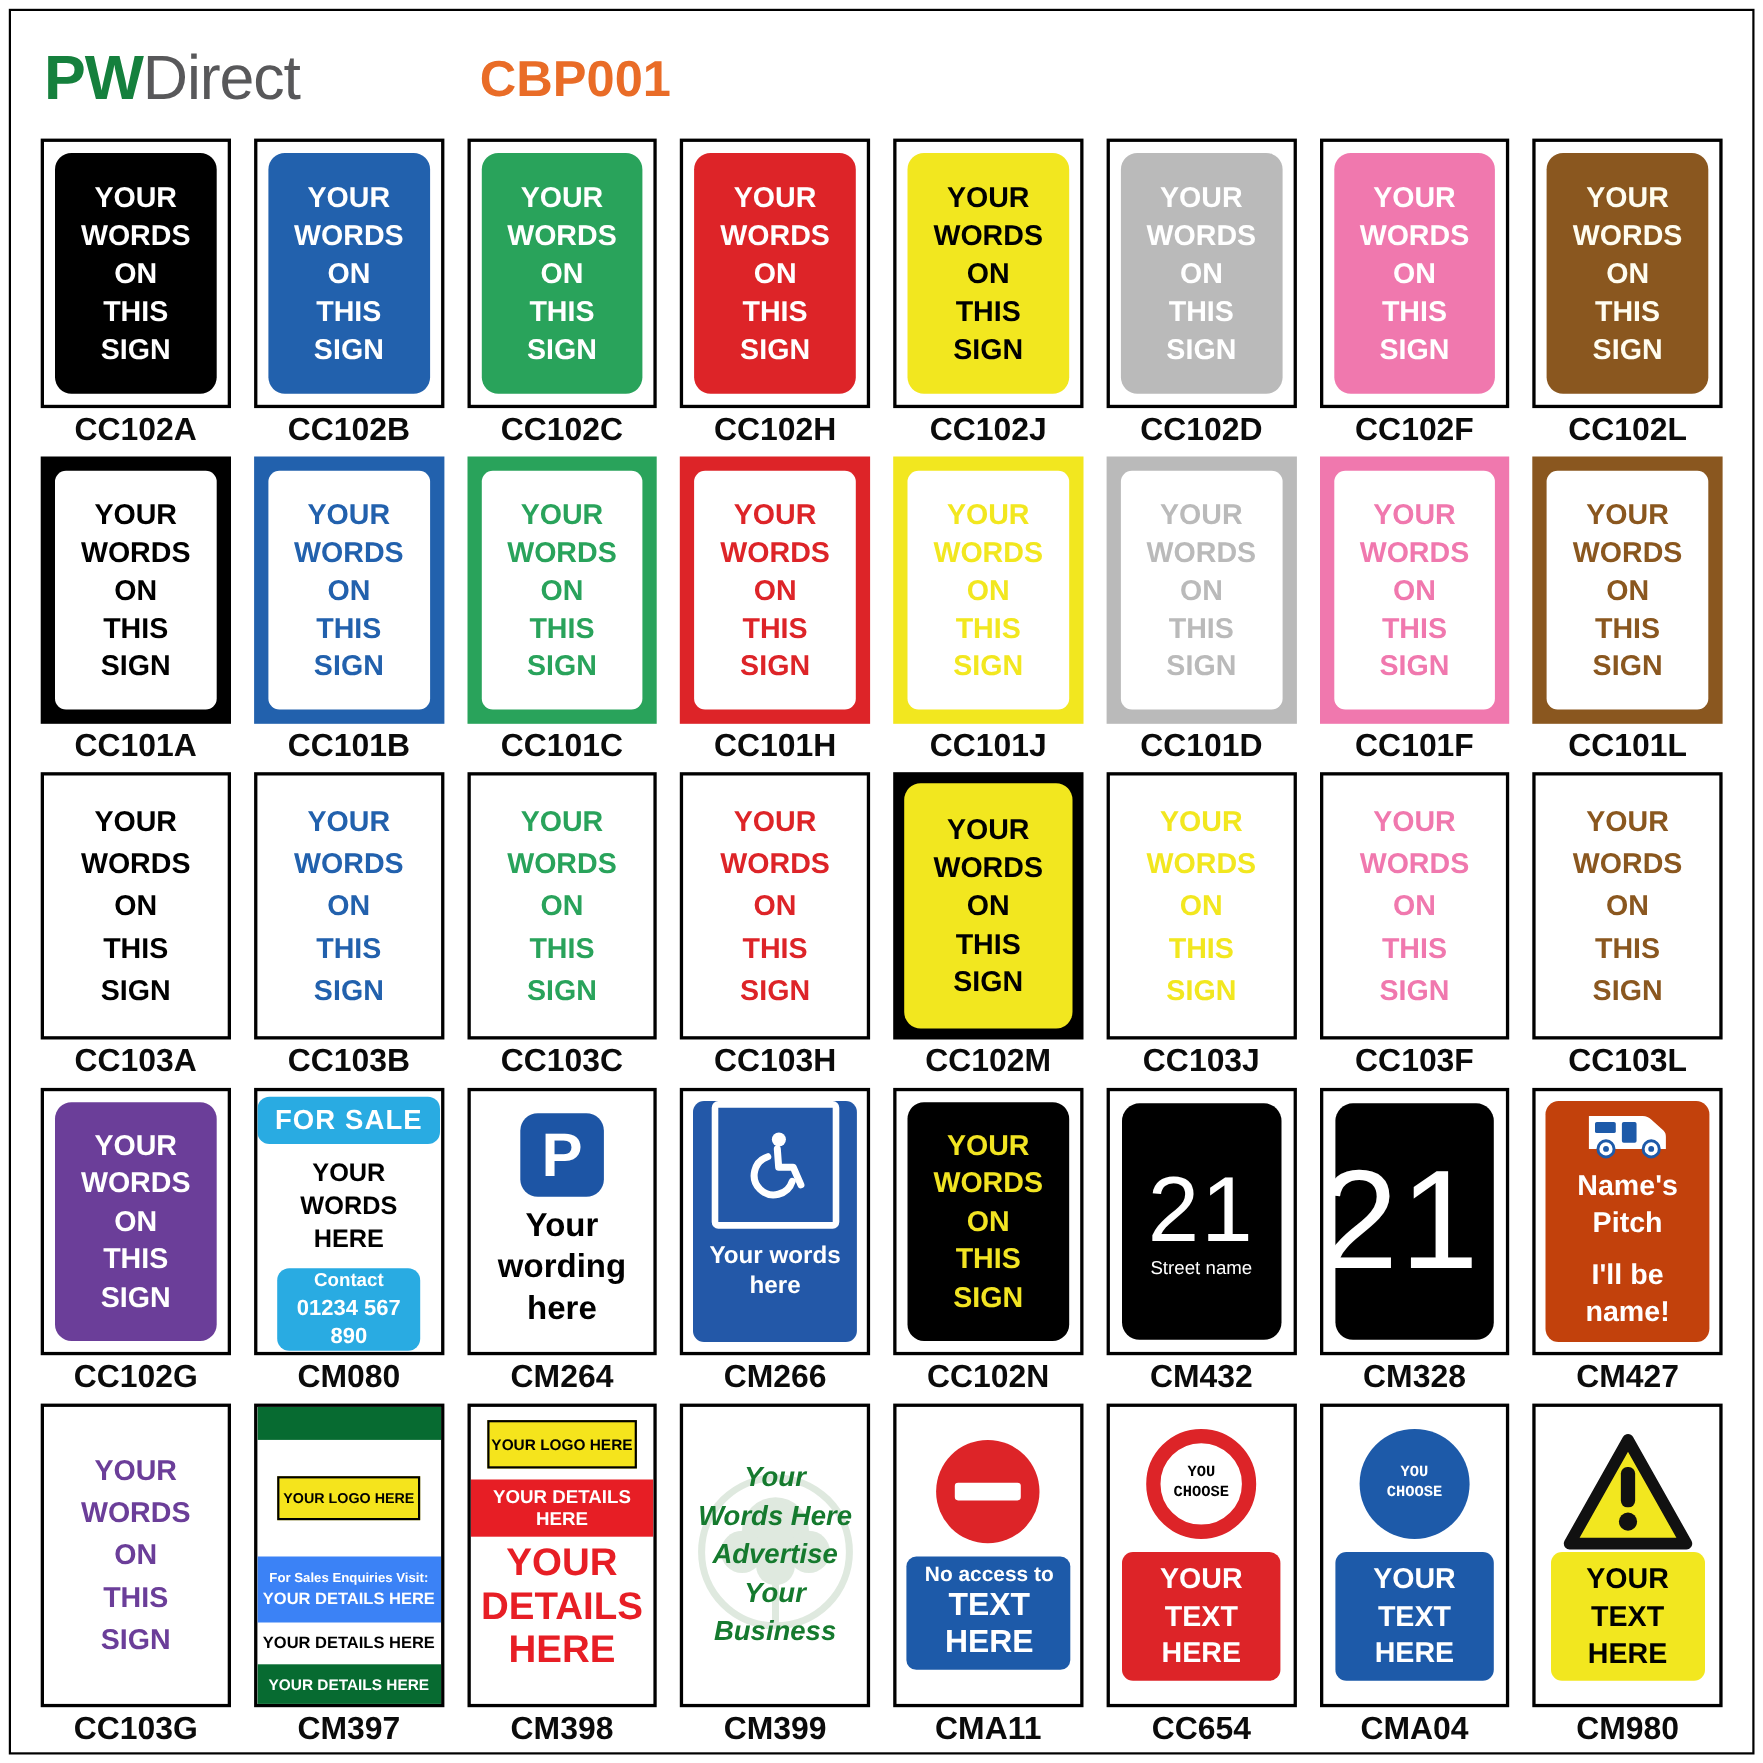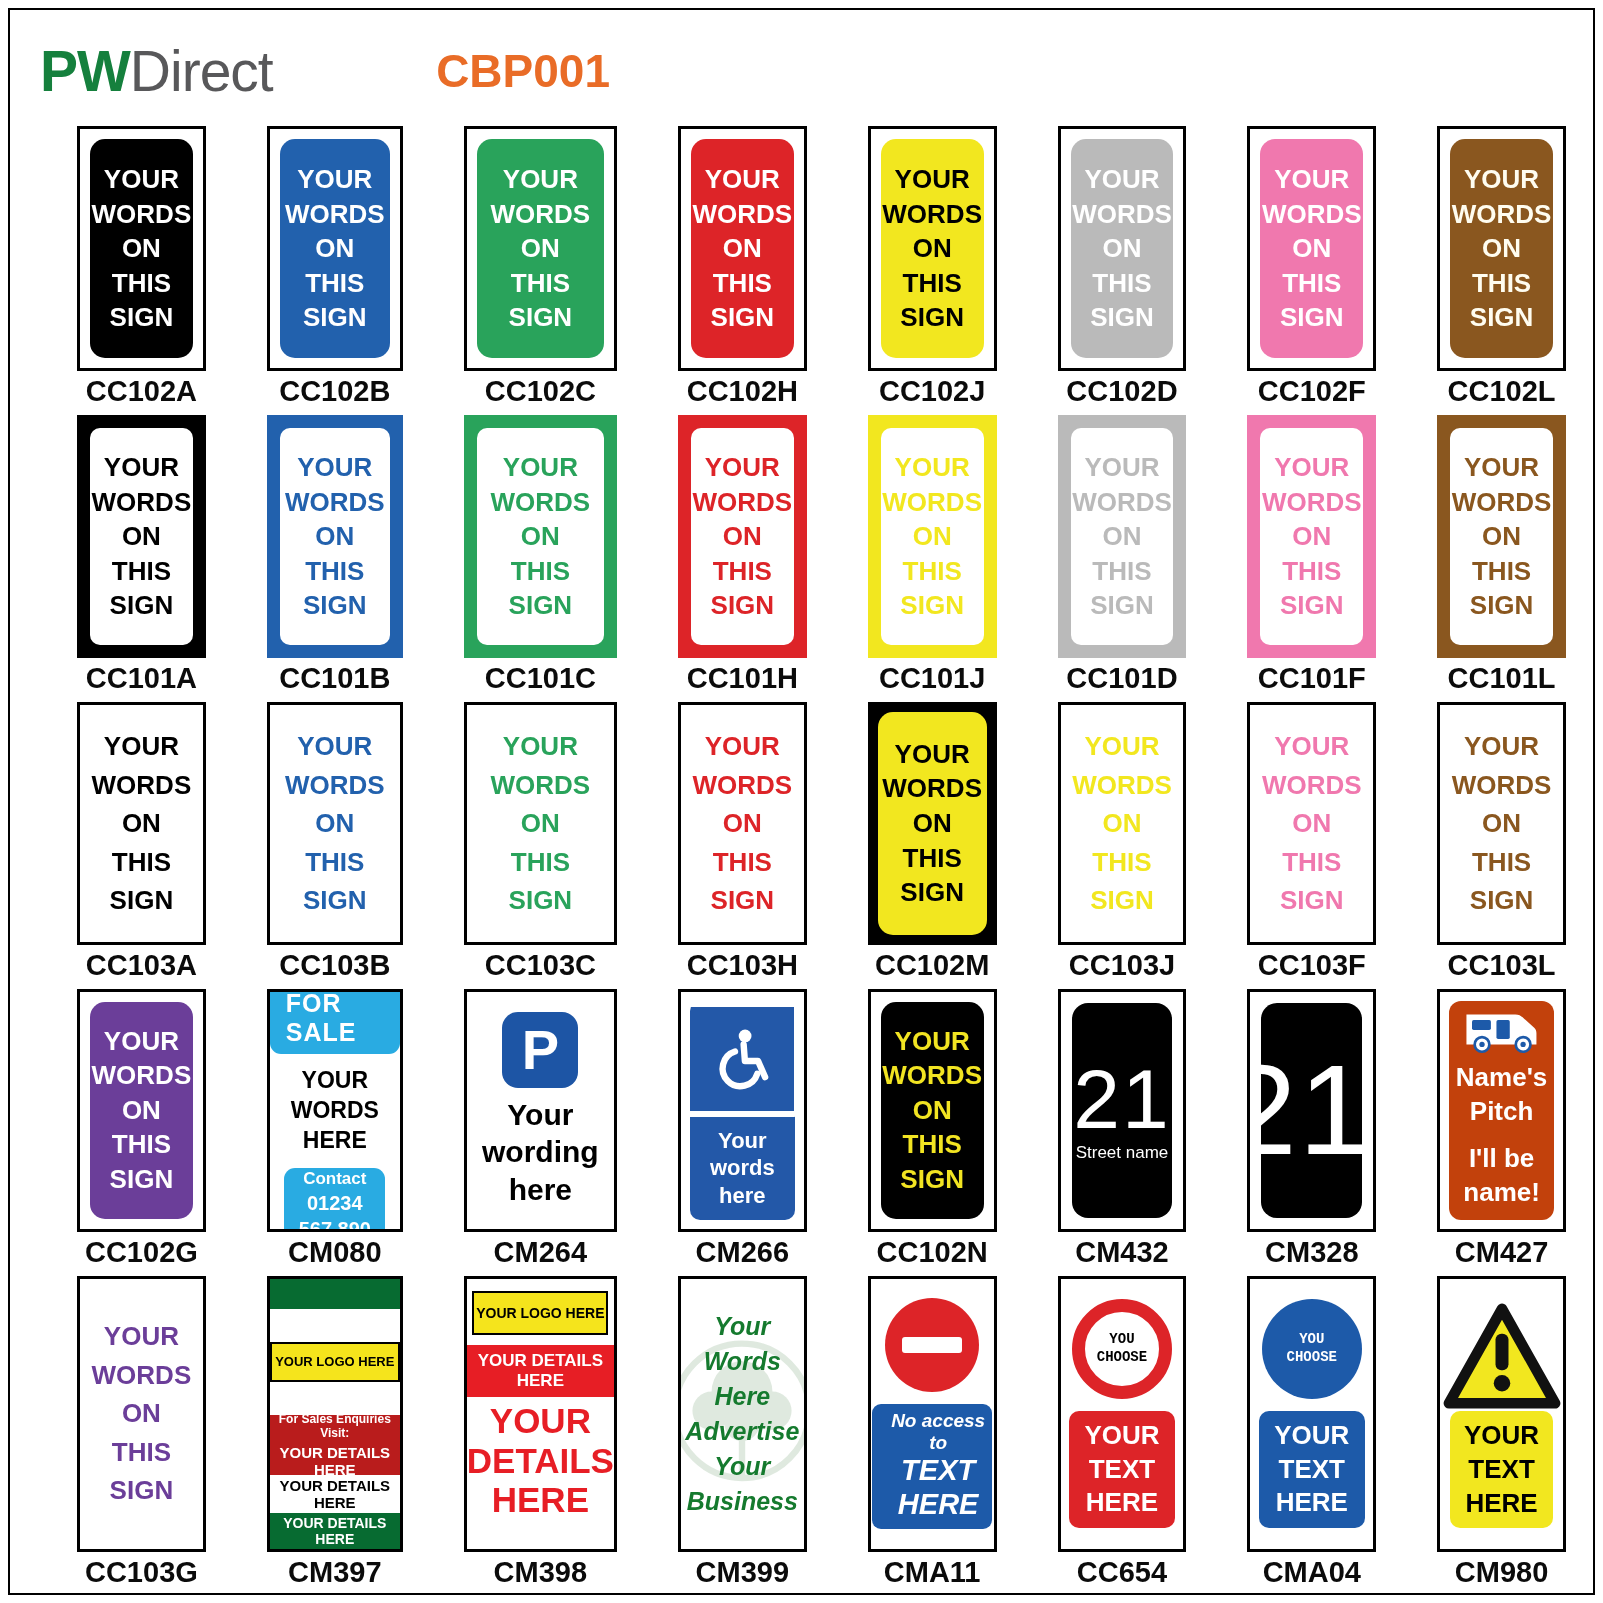--- a/index.html
+++ b/index.html
@@ -7,21 +7,21 @@
   .page{position:absolute;inset:8px;border:2px solid #000;background:#fff;box-sizing:border-box;padding:0;}
   
   .header{display:flex;align-items:center;padding:18px 30px 4px 30px;height:86px;box-sizing:content-box;}
   .logo{width:330px;font-size:57px;letter-spacing:-1px;white-space:nowrap;}
   .logo .pw{font-weight:bold;}
   .logo .direct{font-weight:400;}
   .notice{flex:1;text-align:center;font-weight:bold;font-size:25px;line-height:1.45;color:#111;}
   .sheet-code{width:240px;text-align:right;font-weight:bold;font-size:46px;letter-spacing:0;}
   
   .grid{display:grid;grid-template-columns:repeat(8,1fr);column-gap:21px;row-gap:7px;padding:8px 27px 0 27px;}
-  .cell{display:flex;flex-direction:column;align-items:center;margin-left:40px;}
+  .cell{display:flex;flex-direction:column;align-items:center;}
   .code{font-weight:bold;font-size:29px;color:#0b0b0b;margin-top:5px;line-height:1.1;}
   .card{width:100%;box-sizing:border-box;background:#fff;border:3px solid #000;display:flex;flex-direction:column;align-items:center;justify-content:center;position:relative;overflow:hidden;}
   .card.no-border{border:none;}
   
   .sign-solid{width:calc(100% - 20px);height:calc(100% - 20px);border-radius:15px;display:flex;flex-direction:column;align-items:center;justify-content:center;font-weight:bold;font-size:26px;line-height:1.33;text-align:center;}
   
   .card.t-frame{border:none;padding:13px;}
   .frame-inner{background:#fff;width:100%;height:100%;border-radius:10px;display:flex;flex-direction:column;align-items:center;justify-content:center;font-weight:bold;font-size:26px;line-height:1.33;text-align:center;}
   
   .plain-text{font-weight:bold;font-size:26px;line-height:1.48;text-align:center;}
@@ -62,21 +62,21 @@
   .det .band{width:100%;color:#fff;font-weight:bold;font-size:17px;line-height:1.2;text-align:center;padding:6px 0;margin-top:10px;}
   .det .big{font-weight:bold;font-size:35px;line-height:1.12;text-align:center;margin-top:4px;}
   
   .adv{width:100%;height:100%;display:flex;align-items:center;justify-content:center;position:relative;}
   .adv svg{position:absolute;width:160px;height:160px;opacity:.45;}
   .adv .txt{position:relative;font-weight:bold;font-style:italic;font-size:25px;line-height:1.4;text-align:center;}
   
   .noacc{width:100%;height:100%;display:flex;flex-direction:column;align-items:center;justify-content:center;}
   .noentry{width:94px;height:94px;border-radius:50%;display:flex;align-items:center;justify-content:center;}
   .noentry .bar{width:60px;height:16px;background:#fff;border-radius:3px;}
-  .noacc .box{margin-top:12px;width:88%;border-radius:9px;color:#fff;text-align:center;padding:6px 0 8px 12px;font-style:italic;}
+  .noacc .box{margin-top:12px;width:88%;border-radius:9px;color:#fff;text-align:center;padding:6px 0 8px 2px;}
   .noacc .small{font-weight:bold;font-size:19px;}
   .noacc .bigl{font-weight:bold;font-size:29px;line-height:1.15;}
   
   .choose{width:100%;height:100%;display:flex;flex-direction:column;align-items:center;justify-content:center;}
   .ring{width:100px;height:100px;border-radius:50%;display:flex;flex-direction:column;align-items:center;justify-content:center;box-sizing:border-box;font-weight:bold;font-size:14px;line-height:1.25;text-align:center;font-family:Liberation Mono, monospace;}
   .choose .box{margin-top:12px;width:86%;border-radius:10px;color:#fff;font-weight:bold;font-size:26px;line-height:1.3;text-align:center;padding:8px 0;}
   
   .warn{width:100%;height:100%;display:flex;flex-direction:column;align-items:center;justify-content:center;padding-top:4px;box-sizing:border-box;}
   .warn .box{margin-top:2px;width:84%;border-radius:10px;color:#000;font-weight:bold;font-size:26px;line-height:1.3;text-align:center;padding:8px 0;}
 </style>
@@ -495,21 +495,21 @@
         </div>
         <div class="code">CC103G</div>
       </div>
       <div class="cell">
         <div class="card t-estate" style="height: 276px;">
           <div class="est">
      <div class="band" style="height:30px;background:#076b31"></div>
      <div class="band" style="flex:1">
               <div class="logo-box">YOUR LOGO HERE</div>
             </div>
-     <div class="band g" style="height:60px;background:#b91c1c">
+     <div class="band g" style="height:60px;background:#3b82f6">
               <div class="s1">For Sales Enquiries Visit:</div>
               <div class="s2">YOUR DETAILS HERE</div>
             </div>
      <div class="band" style="height:38px">
               <div class="s3">YOUR DETAILS HERE</div>
             </div>
      <div class="band g" style="height:36px;background:#076b31">
               <div class="s4">YOUR DETAILS HERE</div>
             </div>
           </div>

